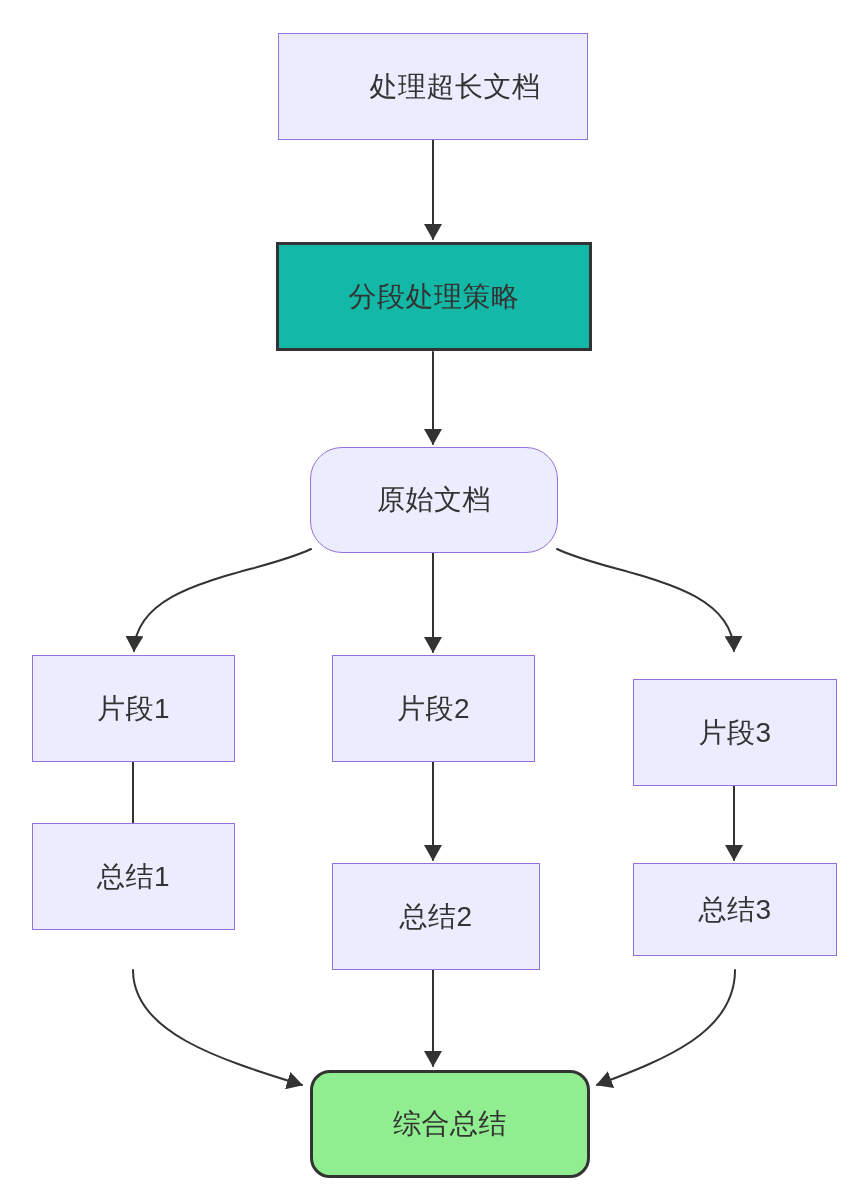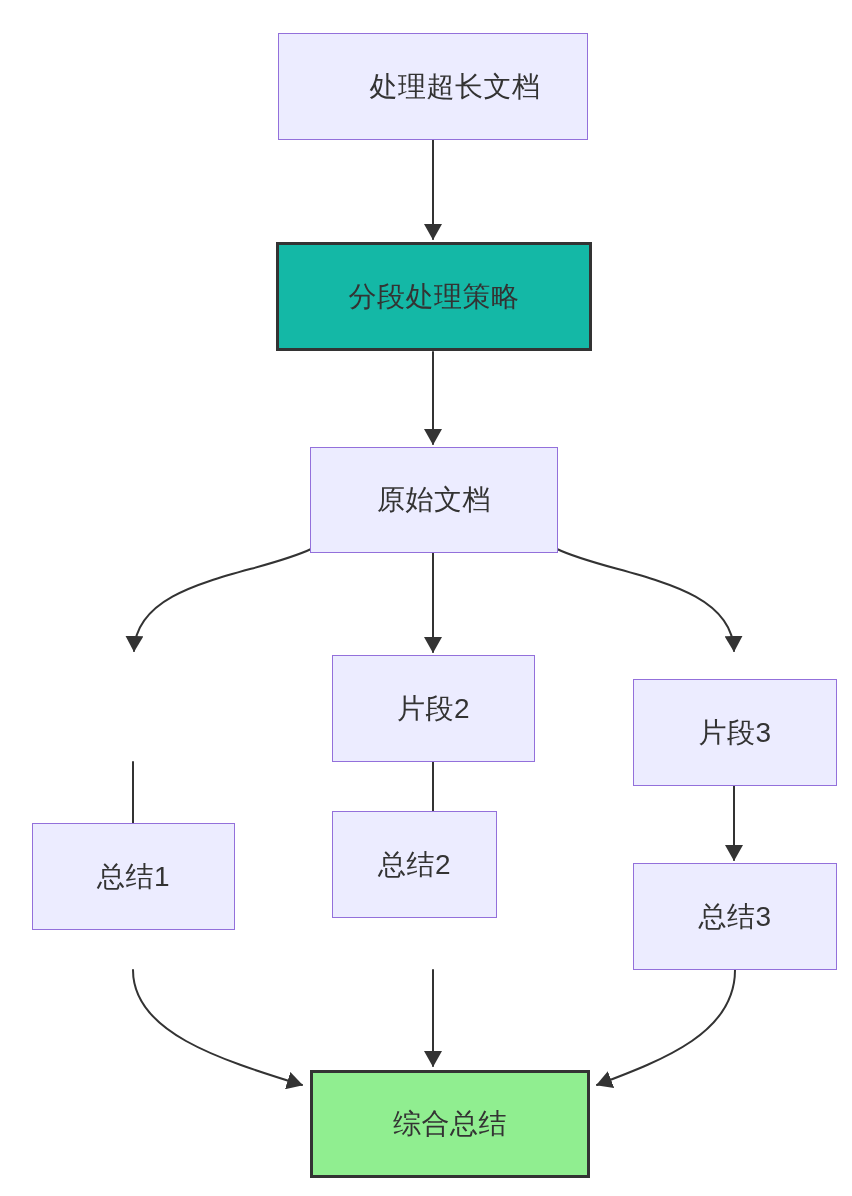--- a/index.html
+++ b/index.html
@@ -42,28 +42,28 @@
     background: #14b8a6;
     border: 3.5px solid #333333;
   }
   .node--result {
     background: #90EE90;
     border: 3.5px solid #333333;
   }
   
   #node-A  { left: 278px; top: 33px;   width: 310px; height: 107px; padding-left: 44px; }
   #node-B  { left: 276px; top: 242px;  width: 316px; height: 109px; }
-  #node-C  { left: 310px; top: 447px;  width: 248px; height: 106px; }
+  #node-C  { left: 310px; top: 447px;  width: 248px; height: 106px; border-radius: 32px; }
   #node-D1 { left: 32px;  top: 655px;  width: 203px; height: 107px; }
   #node-D2 { left: 332px; top: 655px;  width: 203px; height: 107px; text-align: center; }
   #node-D3 { left: 633px; top: 679px;  width: 204px; height: 107px; }
   #node-E1 { left: 32px;  top: 823px;  width: 203px; height: 107px; }
-  #node-E2 { left: 332px; top: 811px;  width: 165px; height: 107px; }
-  #node-E3 { left: 633px; top: 863px;  width: 204px; height: 107px; }
-  #node-F  { left: 310px; top: 1070px; width: 280px; height: 108px; }
+  #node-E2 { left: 332px; top: 863px;  width: 208px; height: 107px; }
+  #node-E3 { left: 633px; top: 863px;  width: 204px; height: 93px; }
+  #node-F  { left: 310px; top: 1070px; width: 280px; height: 108px; border-radius: 20px; }
 </style>
 </head>
 <body>
 
 <div id="canvas">
 
   <svg class="edges" viewBox="0 0 852 1196">
     <defs>
       <marker id="arrow" markerUnits="userSpaceOnUse" markerWidth="16" markerHeight="18" refX="15" refY="9" orient="auto">
         <path d="M0,0 L16,9 L0,18 Z" fill="#333333"></path>
@@ -86,20 +86,23 @@
 
   <div class="node node--default" id="node-A">
     <span>处理超长文档</span>
   </div>
   <div class="node node--strategy" id="node-B">
     <span>分段处理策略</span>
   </div>
   <div class="node node--default" id="node-C">
     <span>原始文档</span>
   </div>
+  <div class="node node--default" id="node-D1">
+    <span>片段1</span>
+  </div>
   <div class="node node--default" id="node-D2">
     <span>片段2</span>
   </div>
   <div class="node node--default" id="node-D3">
     <span>片段3</span>
   </div>
   <div class="node node--default" id="node-E1">
     <span>总结1</span>
   </div>
   <div class="node node--default" id="node-E2">

